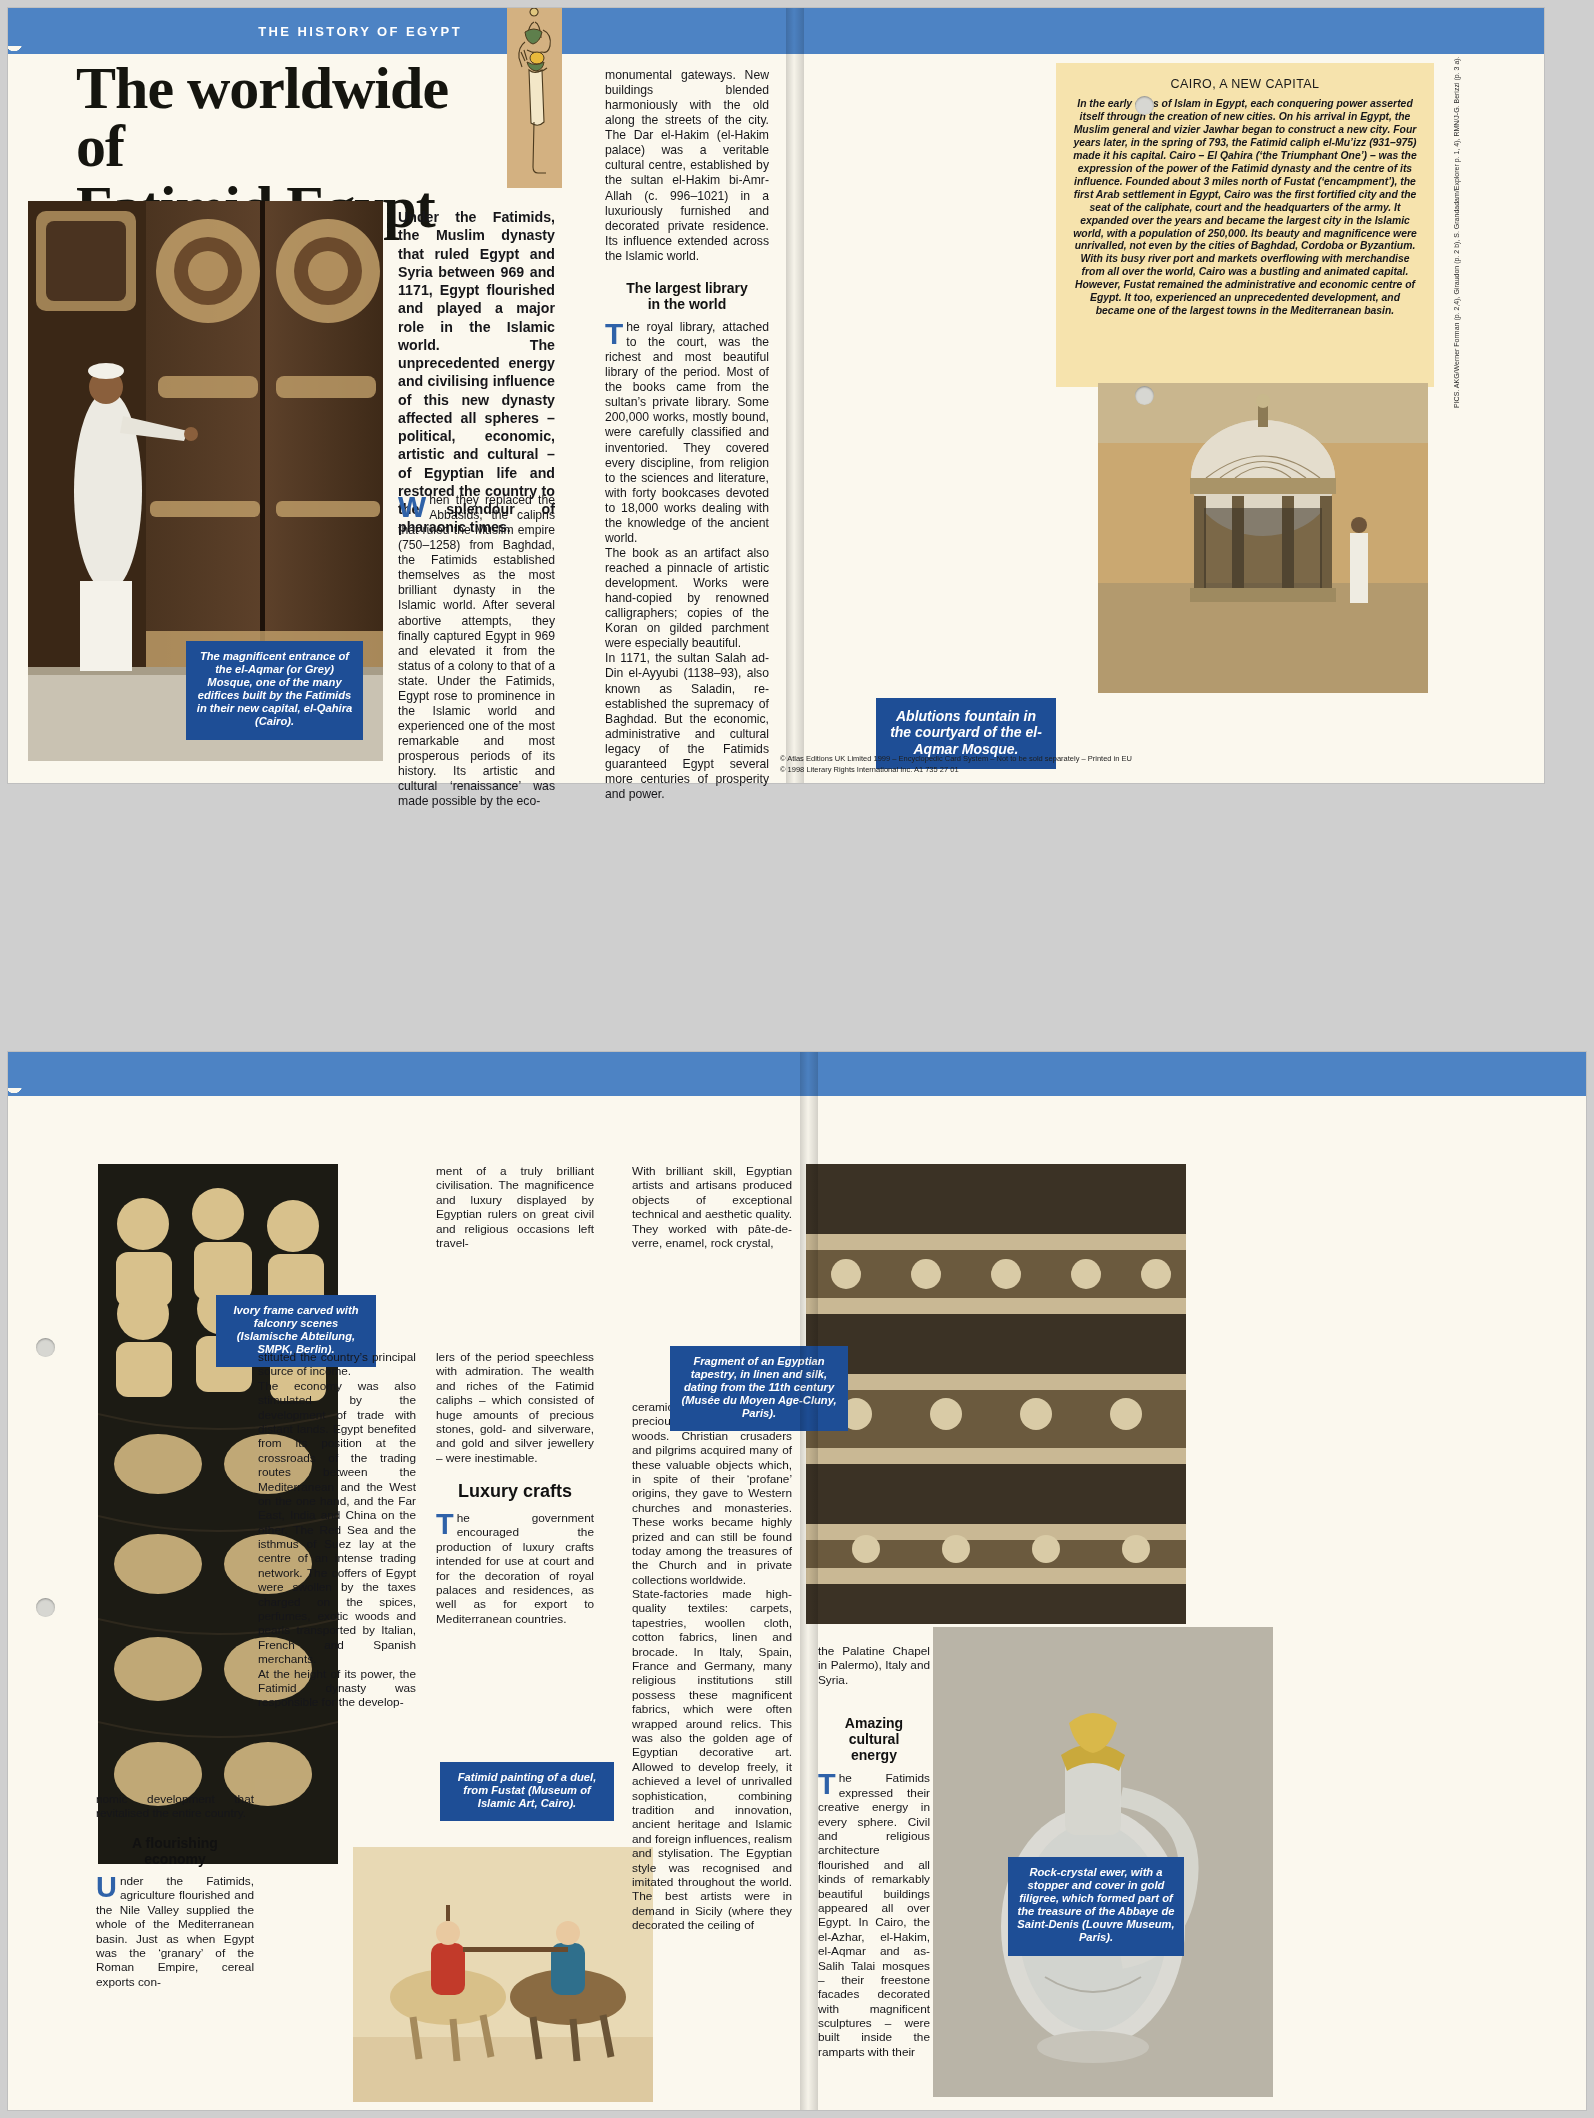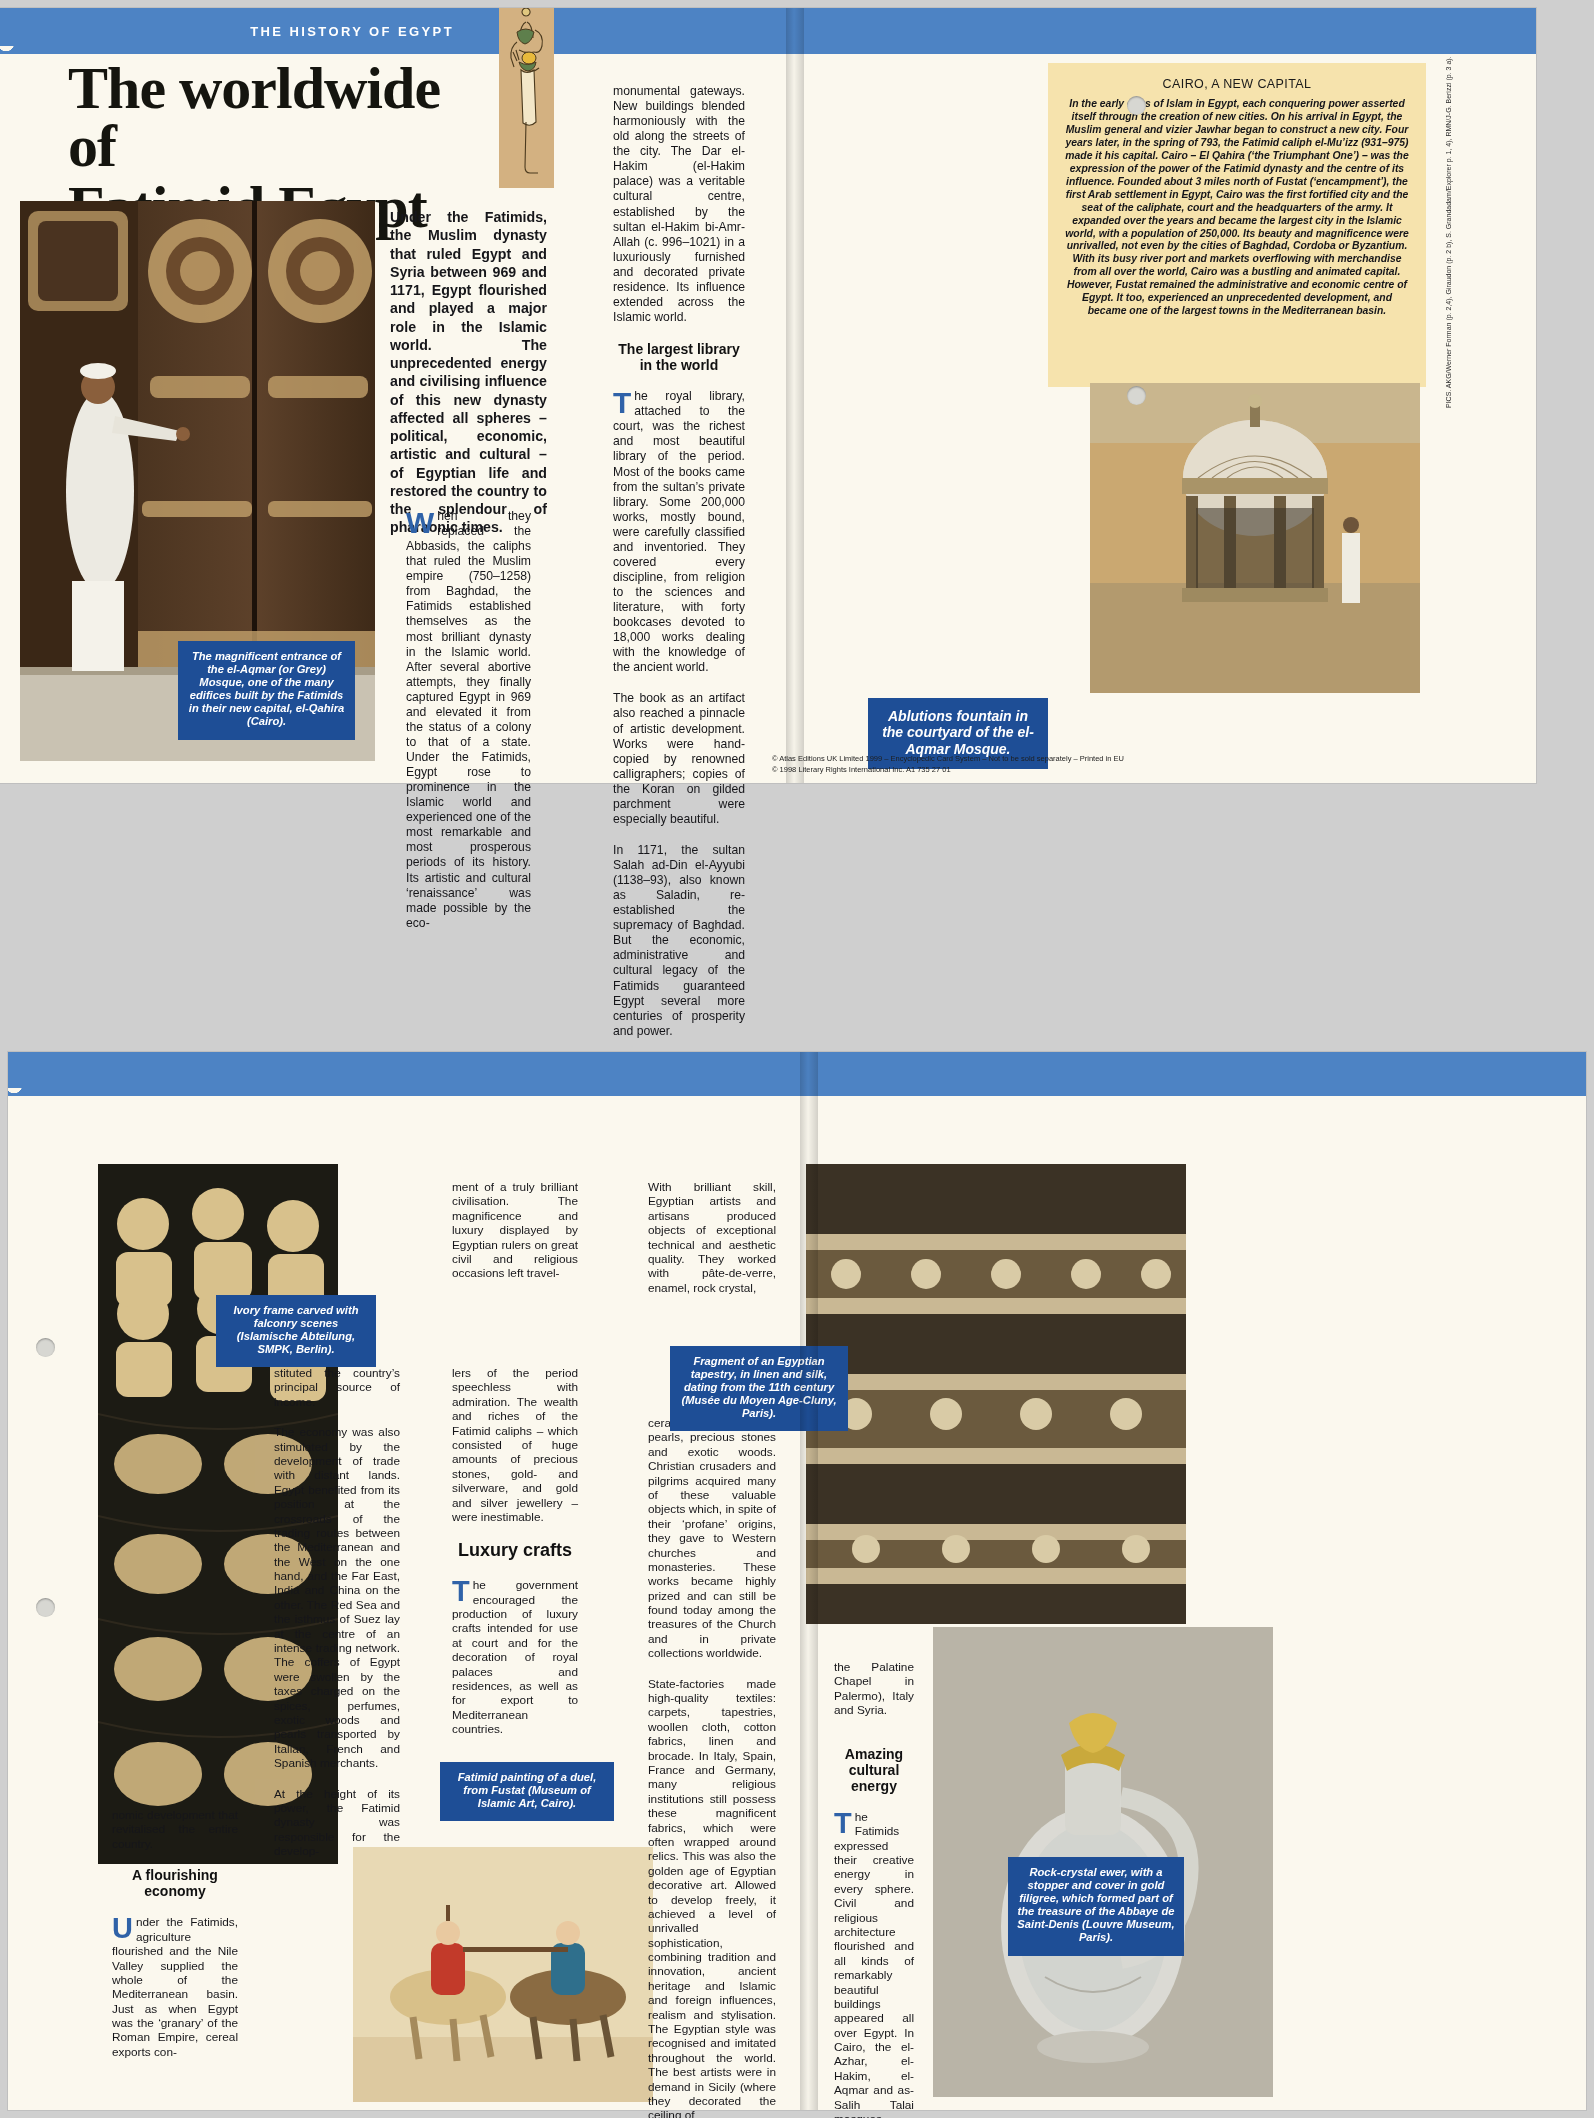--- a/index.html
+++ b/index.html
@@ -21,41 +21,41 @@
       box-shadow:inset 0 1px 2px rgba(0,0,0,.35);}
 
   .headline{position:absolute;font-family:"Liberation Serif",serif;font-weight:bold;
       color:#15150f;line-height:.96;letter-spacing:-1px;}
 
   .photo{position:absolute;overflow:hidden;background:#6a5038;}
   .cap{position:absolute;background:#1e4e96;color:#fff;font-style:italic;font-weight:bold;
       text-align:center;line-height:1.17;}
 
   .col{position:absolute;color:#16161a;text-align:justify;}
-  .col p{margin:16px;}
+  .col p{margin:0;}
   .col .lead::first-letter{float:left;font-size:2.45em;line-height:.82;font-weight:bold;
       color:#2f62a8;padding:2px 3px 0 0;}
   .shead{font-weight:bold;text-align:center;color:#111;}
 
   .introbold{position:absolute;font-weight:bold;color:#16161a;text-align:justify;}
 
   .yellowbox{position:absolute;background:#f6e3ad;}
   .yellowbox .yb-title{text-align:center;font-size:12.5px;letter-spacing:.4px;color:#1a1a1a;}
   .yellowbox .yb-body{font-style:italic;font-weight:bold;text-align:center;color:#16161a;}
 
   .credit{position:absolute;font-size:7px;color:#2a2a2a;transform-origin:0 0;white-space:nowrap;}
   .footer{position:absolute;font-size:7.5px;color:#1e1e1e;line-height:1.5;}
   .gutter{position:absolute;background:linear-gradient(90deg,rgba(0,0,0,.16),rgba(0,0,0,.02) 45%,rgba(0,0,0,.16));}
 </style>
 </head>
 <body>
 
 <div class="scan">
 
-  <div class="card" style="left:0;top:8px;width:1536px;height:775px;text-decoration:underline;">
+  <div class="card" style="left:8px;top:8px;width:1536px;height:775px;text-decoration:underline;">
 
     <div class="bluebar" style="height:46px;">
       <div class="kicker" style="right:1082px;top:16px;">THE HISTORY OF EGYPT</div>
     </div>
     <div class="tornmask" style="top:38px;height:16px;"></div>
 
     <div class="glyphstrip" style="left:499px;top:0;width:55px;height:180px;">
       <svg width="55" height="180" viewBox="0 0 55 180">
         <rect width="55" height="180" fill="#d3b181"></rect>
         <g stroke="#4b3a1e" stroke-width="1.1" fill="none">

